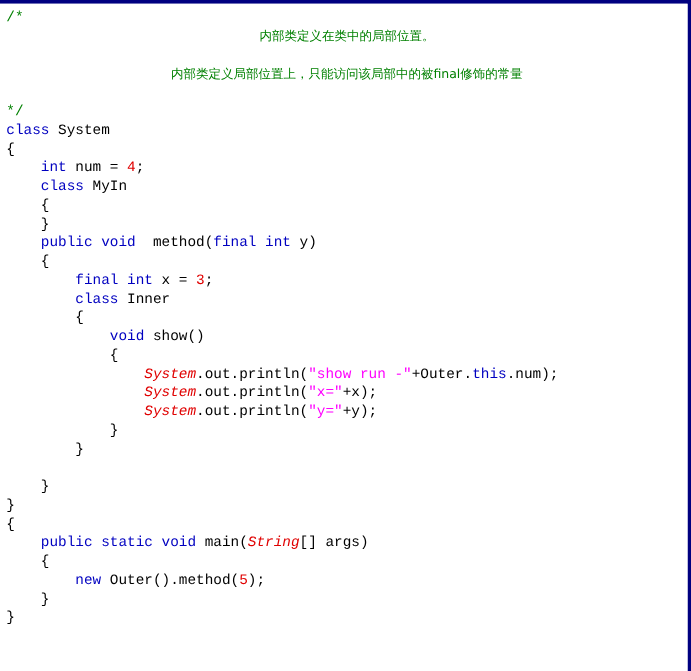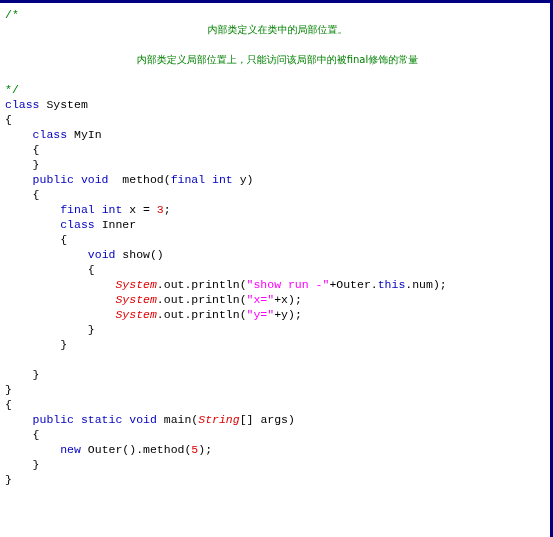--- a/index.html
+++ b/index.html
@@ -65,20 +65,21 @@
 <div id="editor-frame">
   <div id="code-area">
       <div class="code-line"><span class="tok-comment">/*</span></div>
       <div class="code-line cjk"><span class="tok-comment">内部类定义在类中的局部位置。</span></div>
       <div class="code-line">&nbsp;</div>
       <div class="code-line cjk"><span class="tok-comment">内部类定义局部位置上，只能访问该局部中的被final修饰的常量</span></div>
       <div class="code-line">&nbsp;</div>
       <div class="code-line"><span class="tok-comment">*/</span></div>
       <div class="code-line"><span class="tok-keyword">class</span><span class="tok-plain"> System</span></div>
       <div class="code-line"><span class="tok-punct">{</span></div>
+      <div class="code-line"><span class="tok-plain">    </span><span class="tok-keyword">int</span><span class="tok-plain"> num = </span><span class="tok-number">4</span><span class="tok-punct">;</span></div>
       <div class="code-line"><span class="tok-plain">    </span><span class="tok-keyword">class</span><span class="tok-plain"> MyIn</span></div>
       <div class="code-line"><span class="tok-punct">    {</span></div>
       <div class="code-line"><span class="tok-punct">    }</span></div>
       <div class="code-line"><span class="tok-plain">    </span><span class="tok-keyword">public void</span><span class="tok-plain">  method(</span><span class="tok-keyword">final int</span><span class="tok-plain"> y)</span></div>
       <div class="code-line"><span class="tok-punct">    {</span></div>
       <div class="code-line"><span class="tok-plain">        </span><span class="tok-keyword">final int</span><span class="tok-plain"> x = </span><span class="tok-number">3</span><span class="tok-punct">;</span></div>
       <div class="code-line"><span class="tok-plain">        </span><span class="tok-keyword">class</span><span class="tok-plain"> Inner</span></div>
       <div class="code-line"><span class="tok-punct">        {</span></div>
       <div class="code-line"><span class="tok-plain">            </span><span class="tok-keyword">void</span><span class="tok-plain"> show()</span></div>
       <div class="code-line"><span class="tok-punct">            {</span></div>

